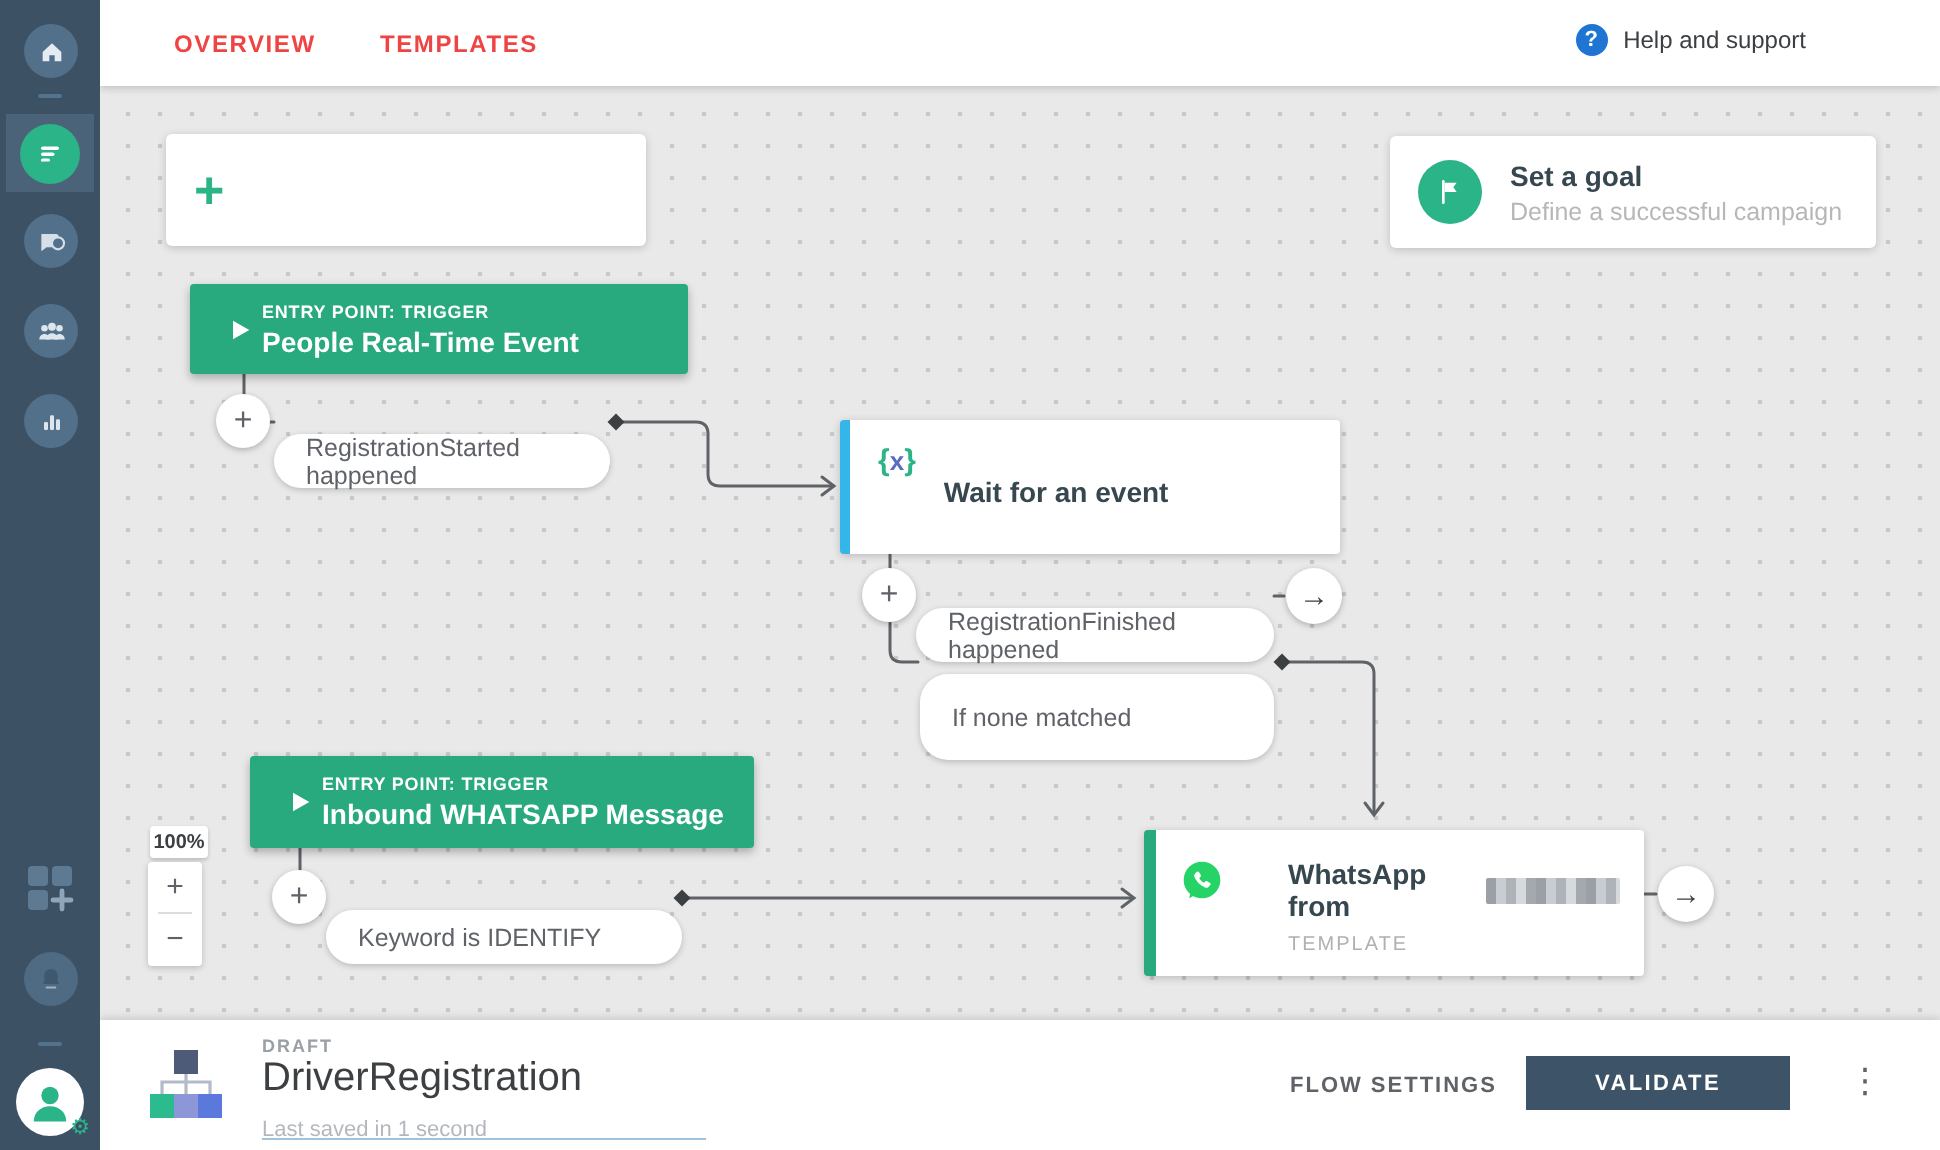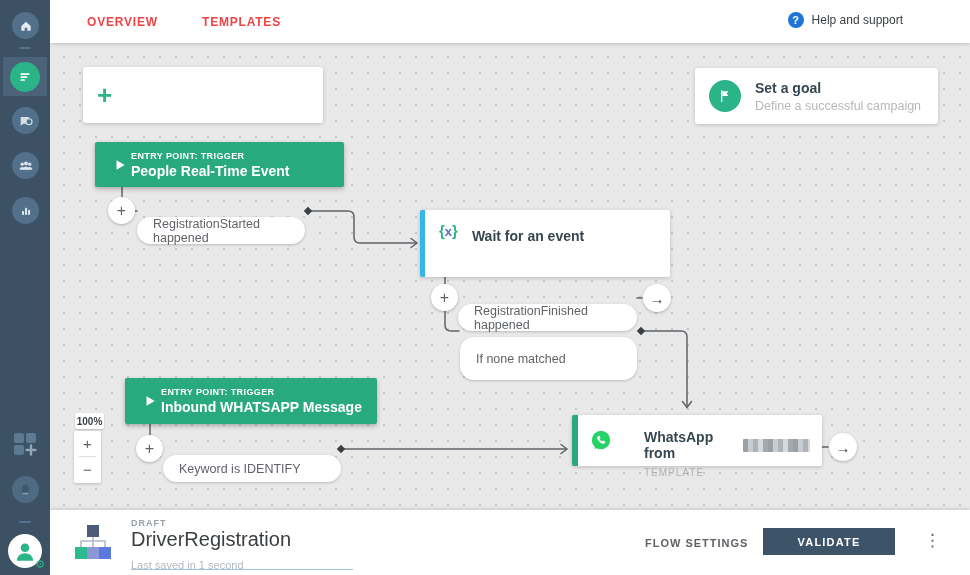--- a/index.html
+++ b/index.html
@@ -126,21 +126,21 @@
     <svg width="26" height="26" viewBox="0 0 24 24">
       <circle cx="12" cy="9" r="4" fill="#2bb487"></circle>
       <path d="M4.5 21c0-4.2 3.3-7 7.5-7s7.5 2.8 7.5 7Z" fill="#2bb487"></path>
     </svg>
     <span class="avatar-gear">⚙</span>
   </div>
 </div>
 
 <div class="topbar">
   <div class="tab" style="left:37px;">OVERVIEW</div>
-  <div class="tab" style="left:152px;">TEMPLATES</div>
+  <div class="tab" style="left:140px;">TEMPLATES</div>
   <div class="help">
     <span class="help-circle">?</span>
     <span class="help-label">Help and support</span>
   </div>
 </div>
 
 <div class="canvas">
 
   <svg class="connectors" viewBox="0 0 920 467">
     <g stroke="#5f6368" stroke-width="1.5" fill="none" stroke-linecap="round">
@@ -192,21 +192,21 @@
     </div>
   </div>
 
   <div class="plus-circle" style="left:58px; top:154px;">
       <span>+</span>
     </div>
   <div class="pill" style="left:87px; top:154px; width:168px; height:27px;">RegistrationStarted happened</div>
 
   <div class="flow-node wait-node" style="left:370px; top:167px; width:250px; height:67px;">
     <span><span class="brace">{</span><span class="brace-x">x</span><span class="brace">}</span></span>
-    <div class="card-title" style="margin-top:6px;">Wait for an event</div>
+    <div class="card-title" style="margin-top:16px;">Wait for an event</div>
   </div>
 
   <div class="plus-circle" style="left:381px; top:241px;">
       <span>+</span>
     </div>
   <div class="pill" style="left:408px; top:241px; width:179px; height:27px;">RegistrationFinished happened</div>
   <div class="arrow-circle" style="left:593px; top:241px;">
       <span>→</span>
     </div>
   <div class="pill" style="left:410px; top:274px; width:177px; height:43px;">If none matched</div>
@@ -219,21 +219,21 @@
       <div class="entry-kind">ENTRY POINT: TRIGGER</div>
       <div class="entry-title">Inbound WHATSAPP Message</div>
     </div>
   </div>
 
   <div class="plus-circle" style="left:86px; top:392px;">
       <span>+</span>
     </div>
   <div class="pill" style="left:113px; top:392px; width:178px; height:27px;">Keyword is IDENTIFY</div>
 
-  <div class="flow-node wa-node" style="left:522px; top:372px; width:250px; height:51px;gap:32px;">
+  <div class="flow-node wa-node" style="left:522px; top:372px; width:250px; height:73px;gap:32px;">
     <span>
       <svg width="22" height="22" viewBox="0 0 24 24">
         <circle cx="12" cy="12" r="10" fill="#25d366"></circle>
         <path d="M5 22 L6 17.5 L9.5 19.5 Z" fill="#25d366"></path>
         <path d="M9.1 7.6c.3-.4.9-.4 1.2 0l1 1.6c.2.3.2.7-.1 1l-.7.7c.4 1 1.6 2.2 2.6 2.6l.7-.7c.3-.3.7-.3 1-.1l1.6 1c.4.3.4.9 0 1.2l-.9.9c-.4.4-1.1.6-1.6.4-1.3-.5-2.7-1.4-3.7-2.4s-1.9-2.4-2.4-3.7c-.2-.5 0-1.2.4-1.6z" fill="#fff"></path>
       </svg>
     </span>
     <div>
       <div class="wa-line1">
         <span class="wa-title">WhatsApp from</span>

